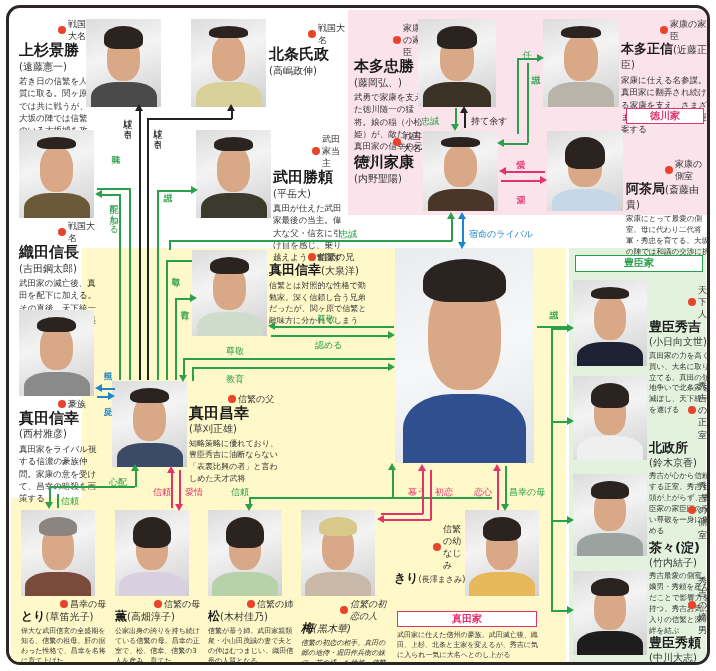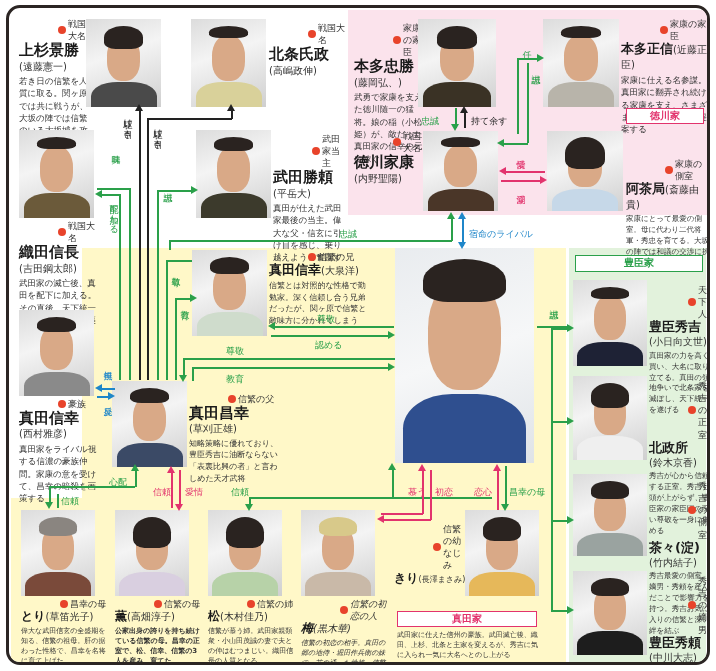--- a/index.html
+++ b/index.html
@@ -304,21 +304,21 @@
     <div class="body" style="background:#d9cfe0;"></div>
       <div class="face"></div>
       <div class="hair" style="height:36%;"></div>
   </div>
   <div class="info" style="left:106px;top:590px;width:88px;">
     <div class="role">
         <span class="dot"></span>
         <span>信繁の母</span>
       </div>
     <div class="name" style="font-size:12px;"><span>薫</span><span class="actor">(高畑淳子)</span></div>
-    <div class="desc" style="font-size:7px;font-weight:bold;">公家出身の誇りを持ち続けている信繁の母。昌幸の正室で、松、信幸、信繁の3人を産み、育てた</div>
+    <div class="desc" style="font-size:7px;">公家出身の誇りを持ち続けている信繁の母。昌幸の正室で、松、信幸、信繁の3人を産み、育てた</div>
   </div>
 
   <div class="photo" style="left:199px;top:502px;width:74px;height:86px;">
     <div class="body" style="background:#b7d2a8;"></div>
       <div class="face"></div>
       <div class="hair" style="height:36%;"></div>
   </div>
   <div class="info" style="left:199px;top:590px;width:88px;">
     <div class="role">
         <span class="dot"></span>

